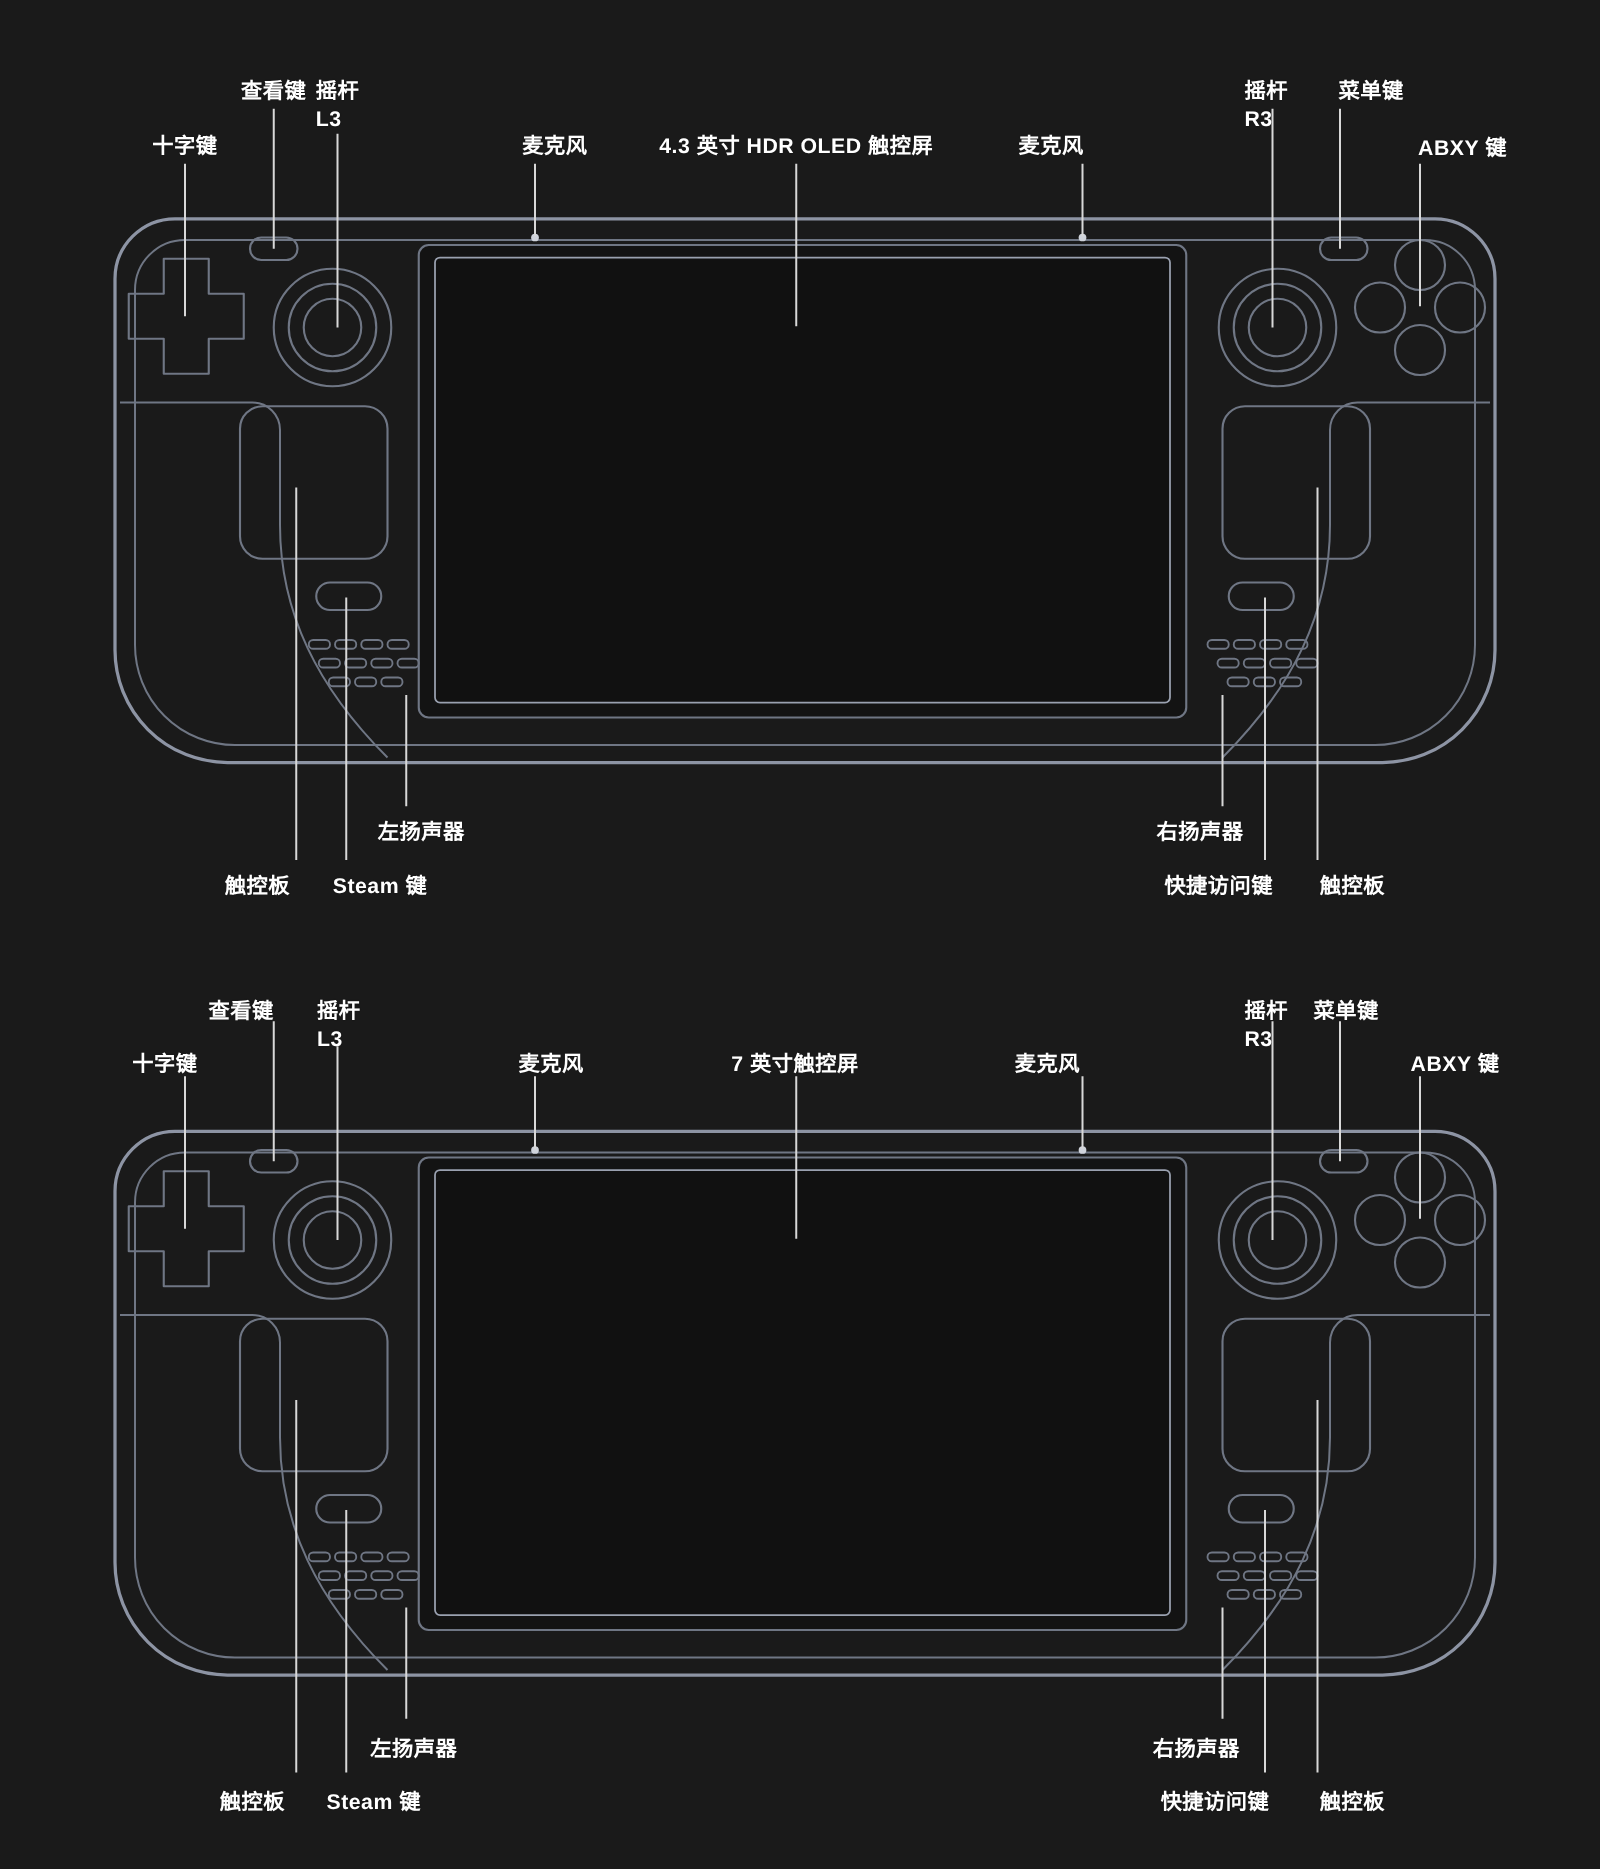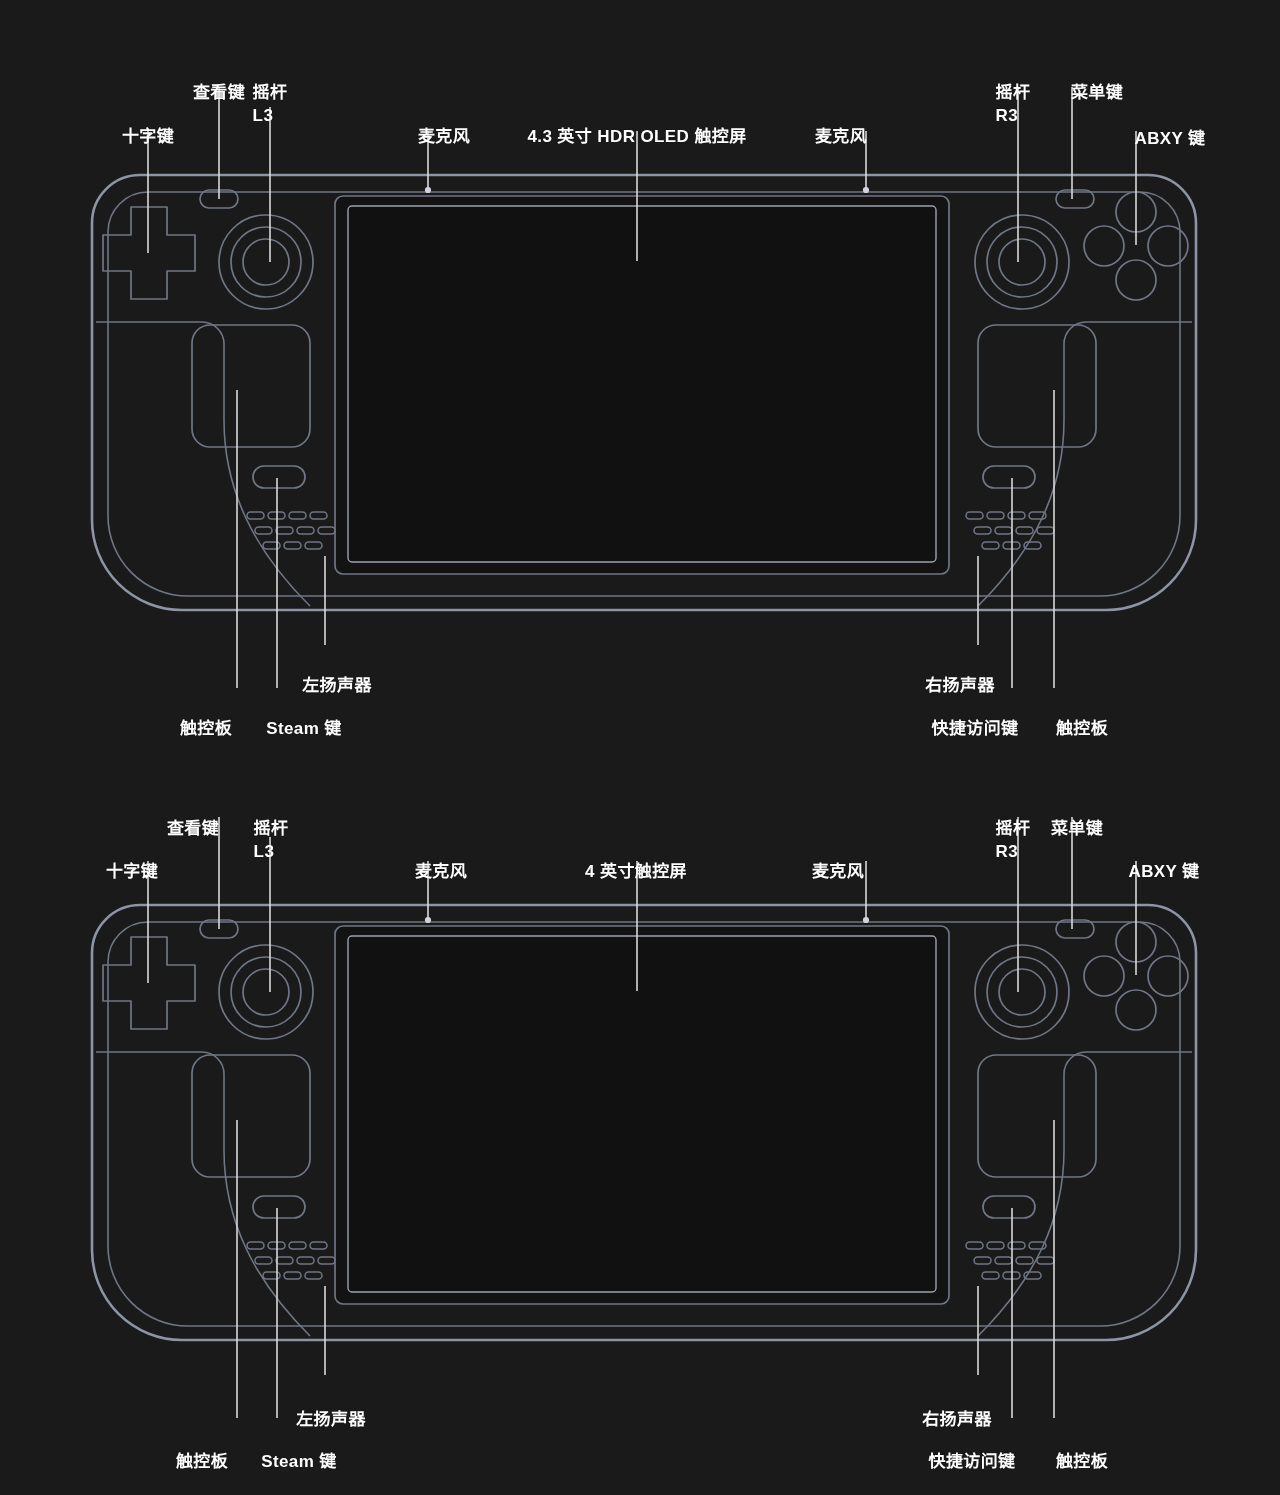--- a/index.html
+++ b/index.html
@@ -16,21 +16,21 @@
   .label{
     position:absolute;
     color:#ffffff;
     font-size:17px;
     font-weight:bold;
     letter-spacing:0.4px;
     line-height:1.35;
     white-space:pre;
     text-shadow:0 0 1px rgba(0,0,0,.4);
   }
-  .label.c{transform:translateX(-50%);margin-top:20px;}
+  .label.c{transform:translateX(-50%);}
 
   .watermark{
     position:absolute;
     color:#f2f2f2;
     font-size:38px;
     font-weight:400;
     letter-spacing:2px;
     white-space:nowrap;
     opacity:.96;
     font-family:"DejaVu Sans","Liberation Sans",sans-serif;
@@ -172,21 +172,21 @@
     <div class="label c" style="left:975px;top:698px;">快捷访问键</div>
     <div class="label c" style="left:1082px;top:698px;">触控板</div>
   </div>
 
   <div>
     <div class="label c" style="left:132px;top:841px;">十字键</div>
     <div class="label c" style="left:193px;top:798px;">查看键</div>
     <div class="label c" style="left:271px;top:798px;">摇杆
 L3</div>
     <div class="label c" style="left:441px;top:841px;">麦克风</div>
-    <div class="label c" style="left:636px;top:841px;">4 英寸触控屏</div>
+    <div class="label c" style="left:636px;top:841px;">7 英寸触控屏</div>
     <div class="label c" style="left:838px;top:841px;">麦克风</div>
     <div class="label c" style="left:1013px;top:798px;">摇杆
 R3</div>
     <div class="label c" style="left:1077px;top:798px;">菜单键</div>
     <div class="label c" style="left:1164px;top:841px;">ABXY 键</div>
 
     <div class="label c" style="left:202px;top:1431px;">触控板</div>
     <div class="label c" style="left:299px;top:1431px;">Steam 键</div>
     <div class="label c" style="left:331px;top:1389px;">左扬声器</div>
     <div class="label c" style="left:957px;top:1389px;">右扬声器</div>

